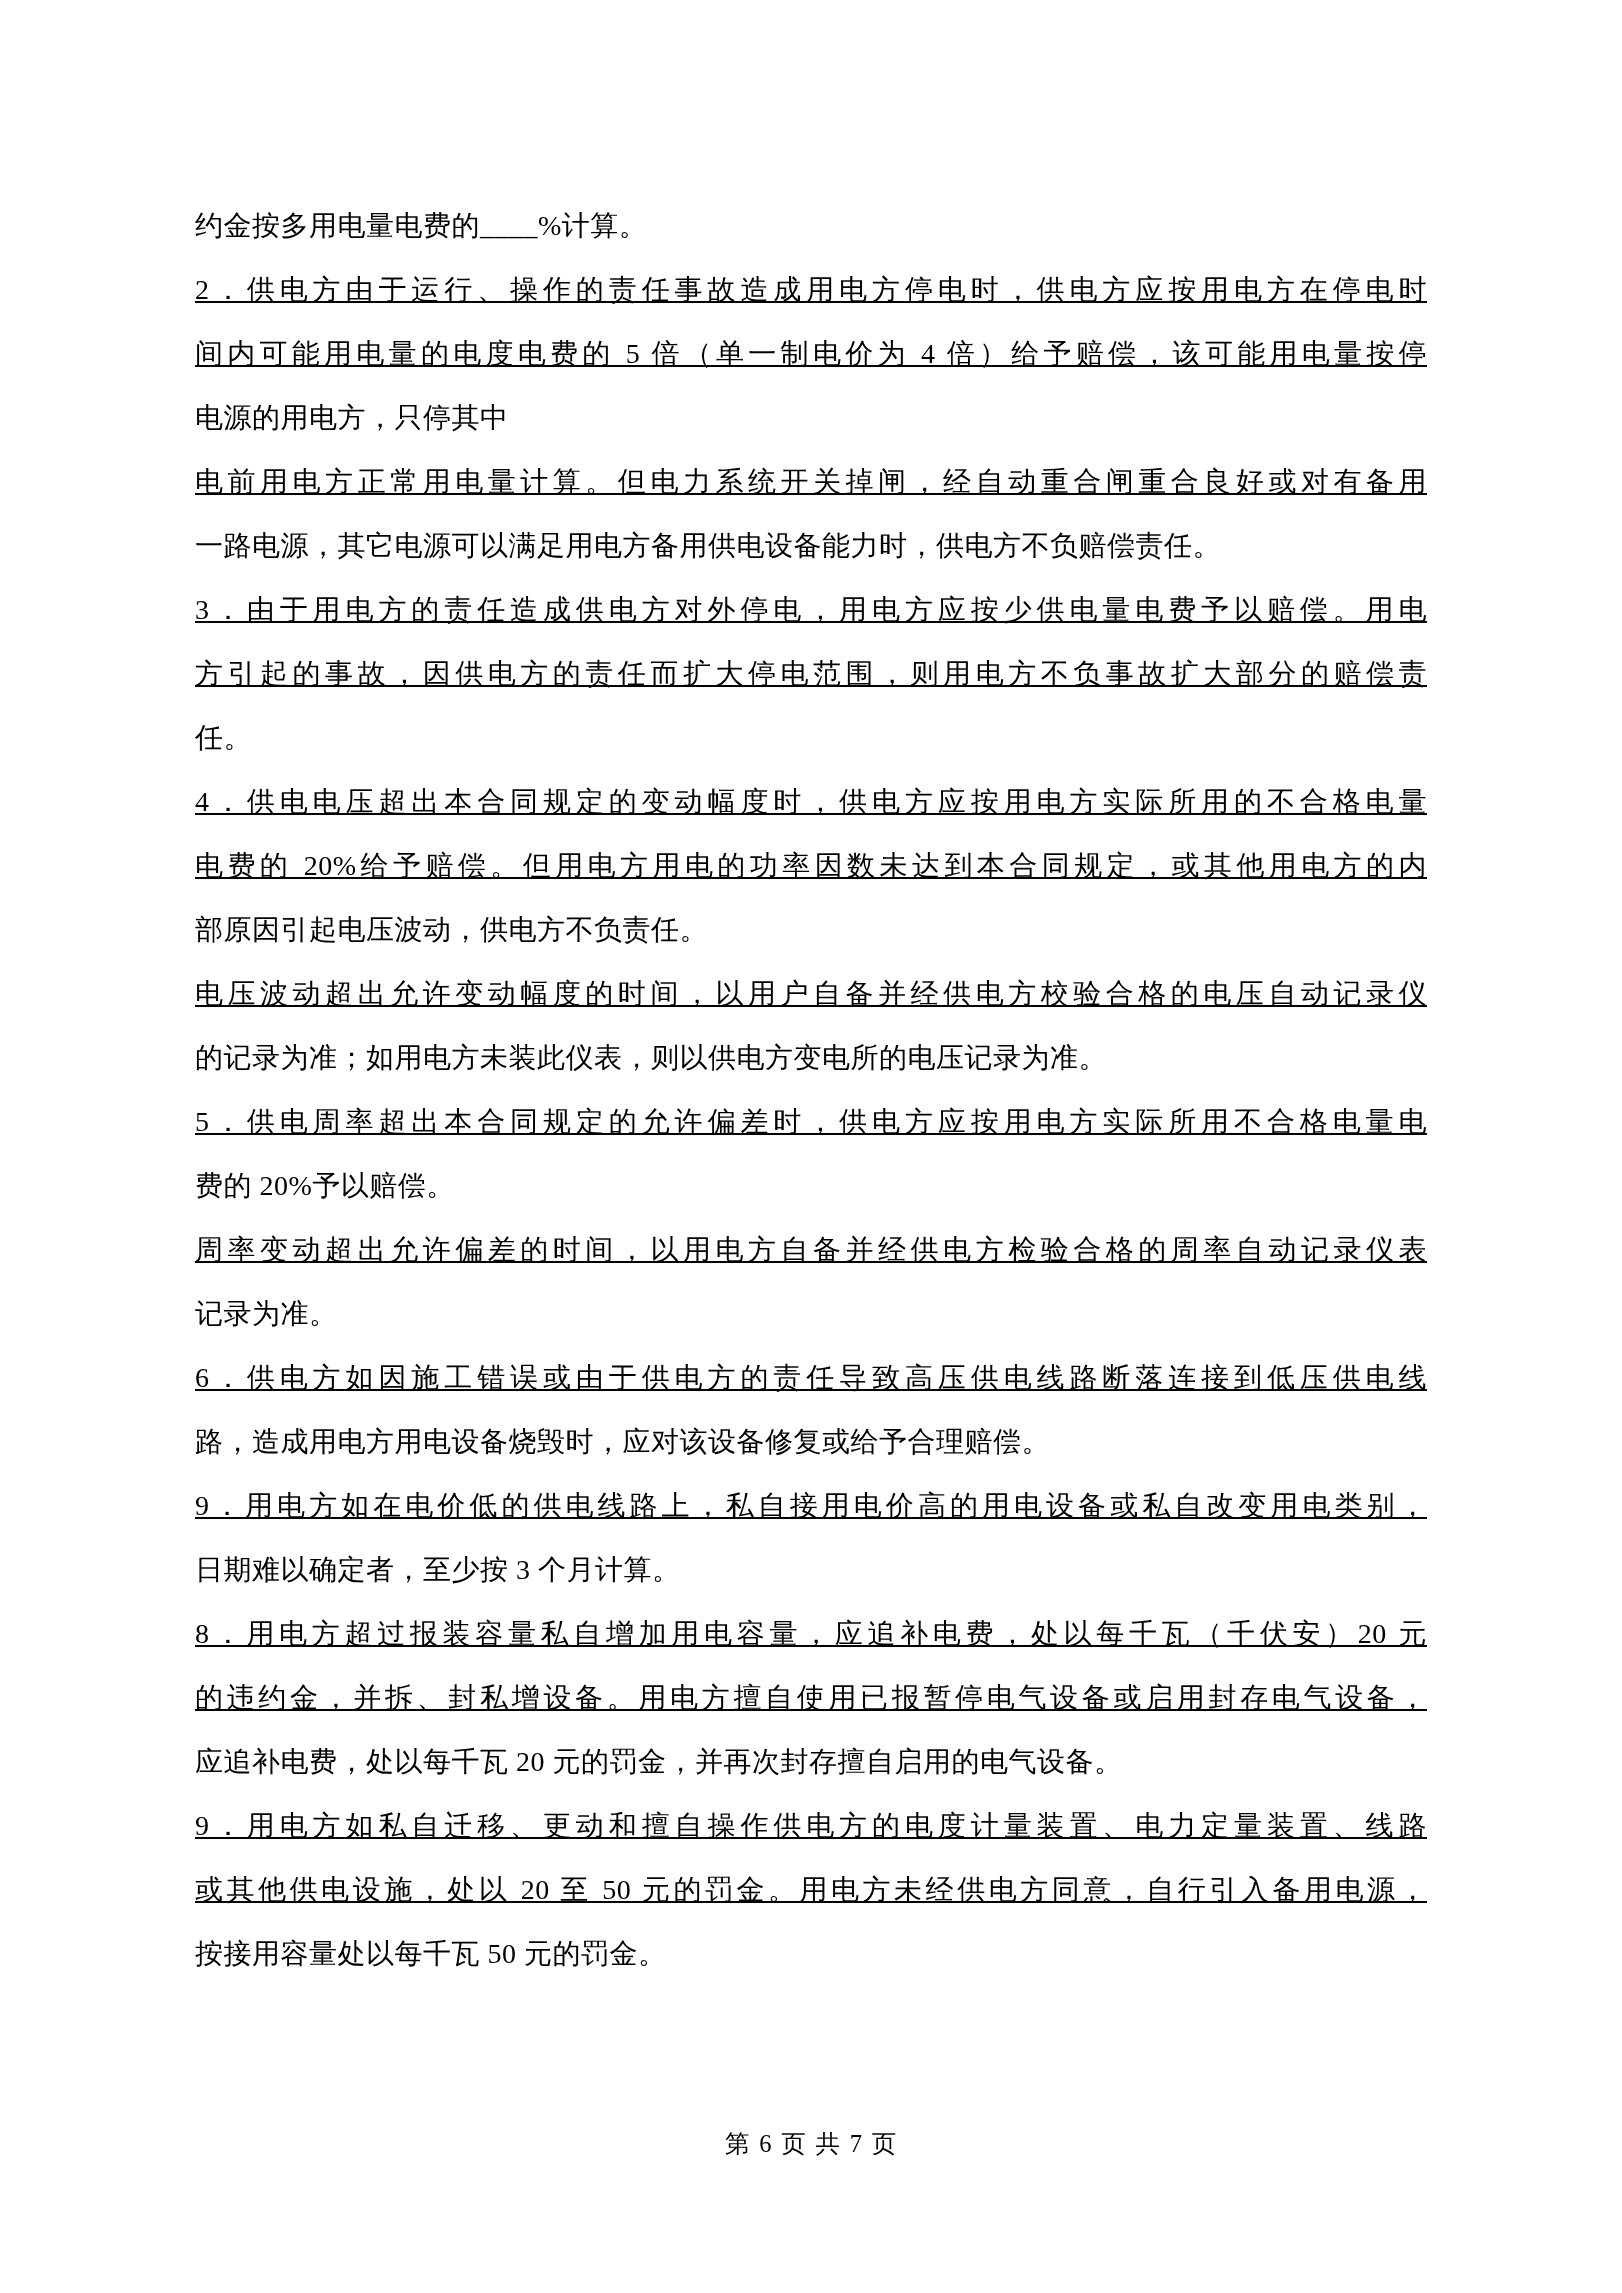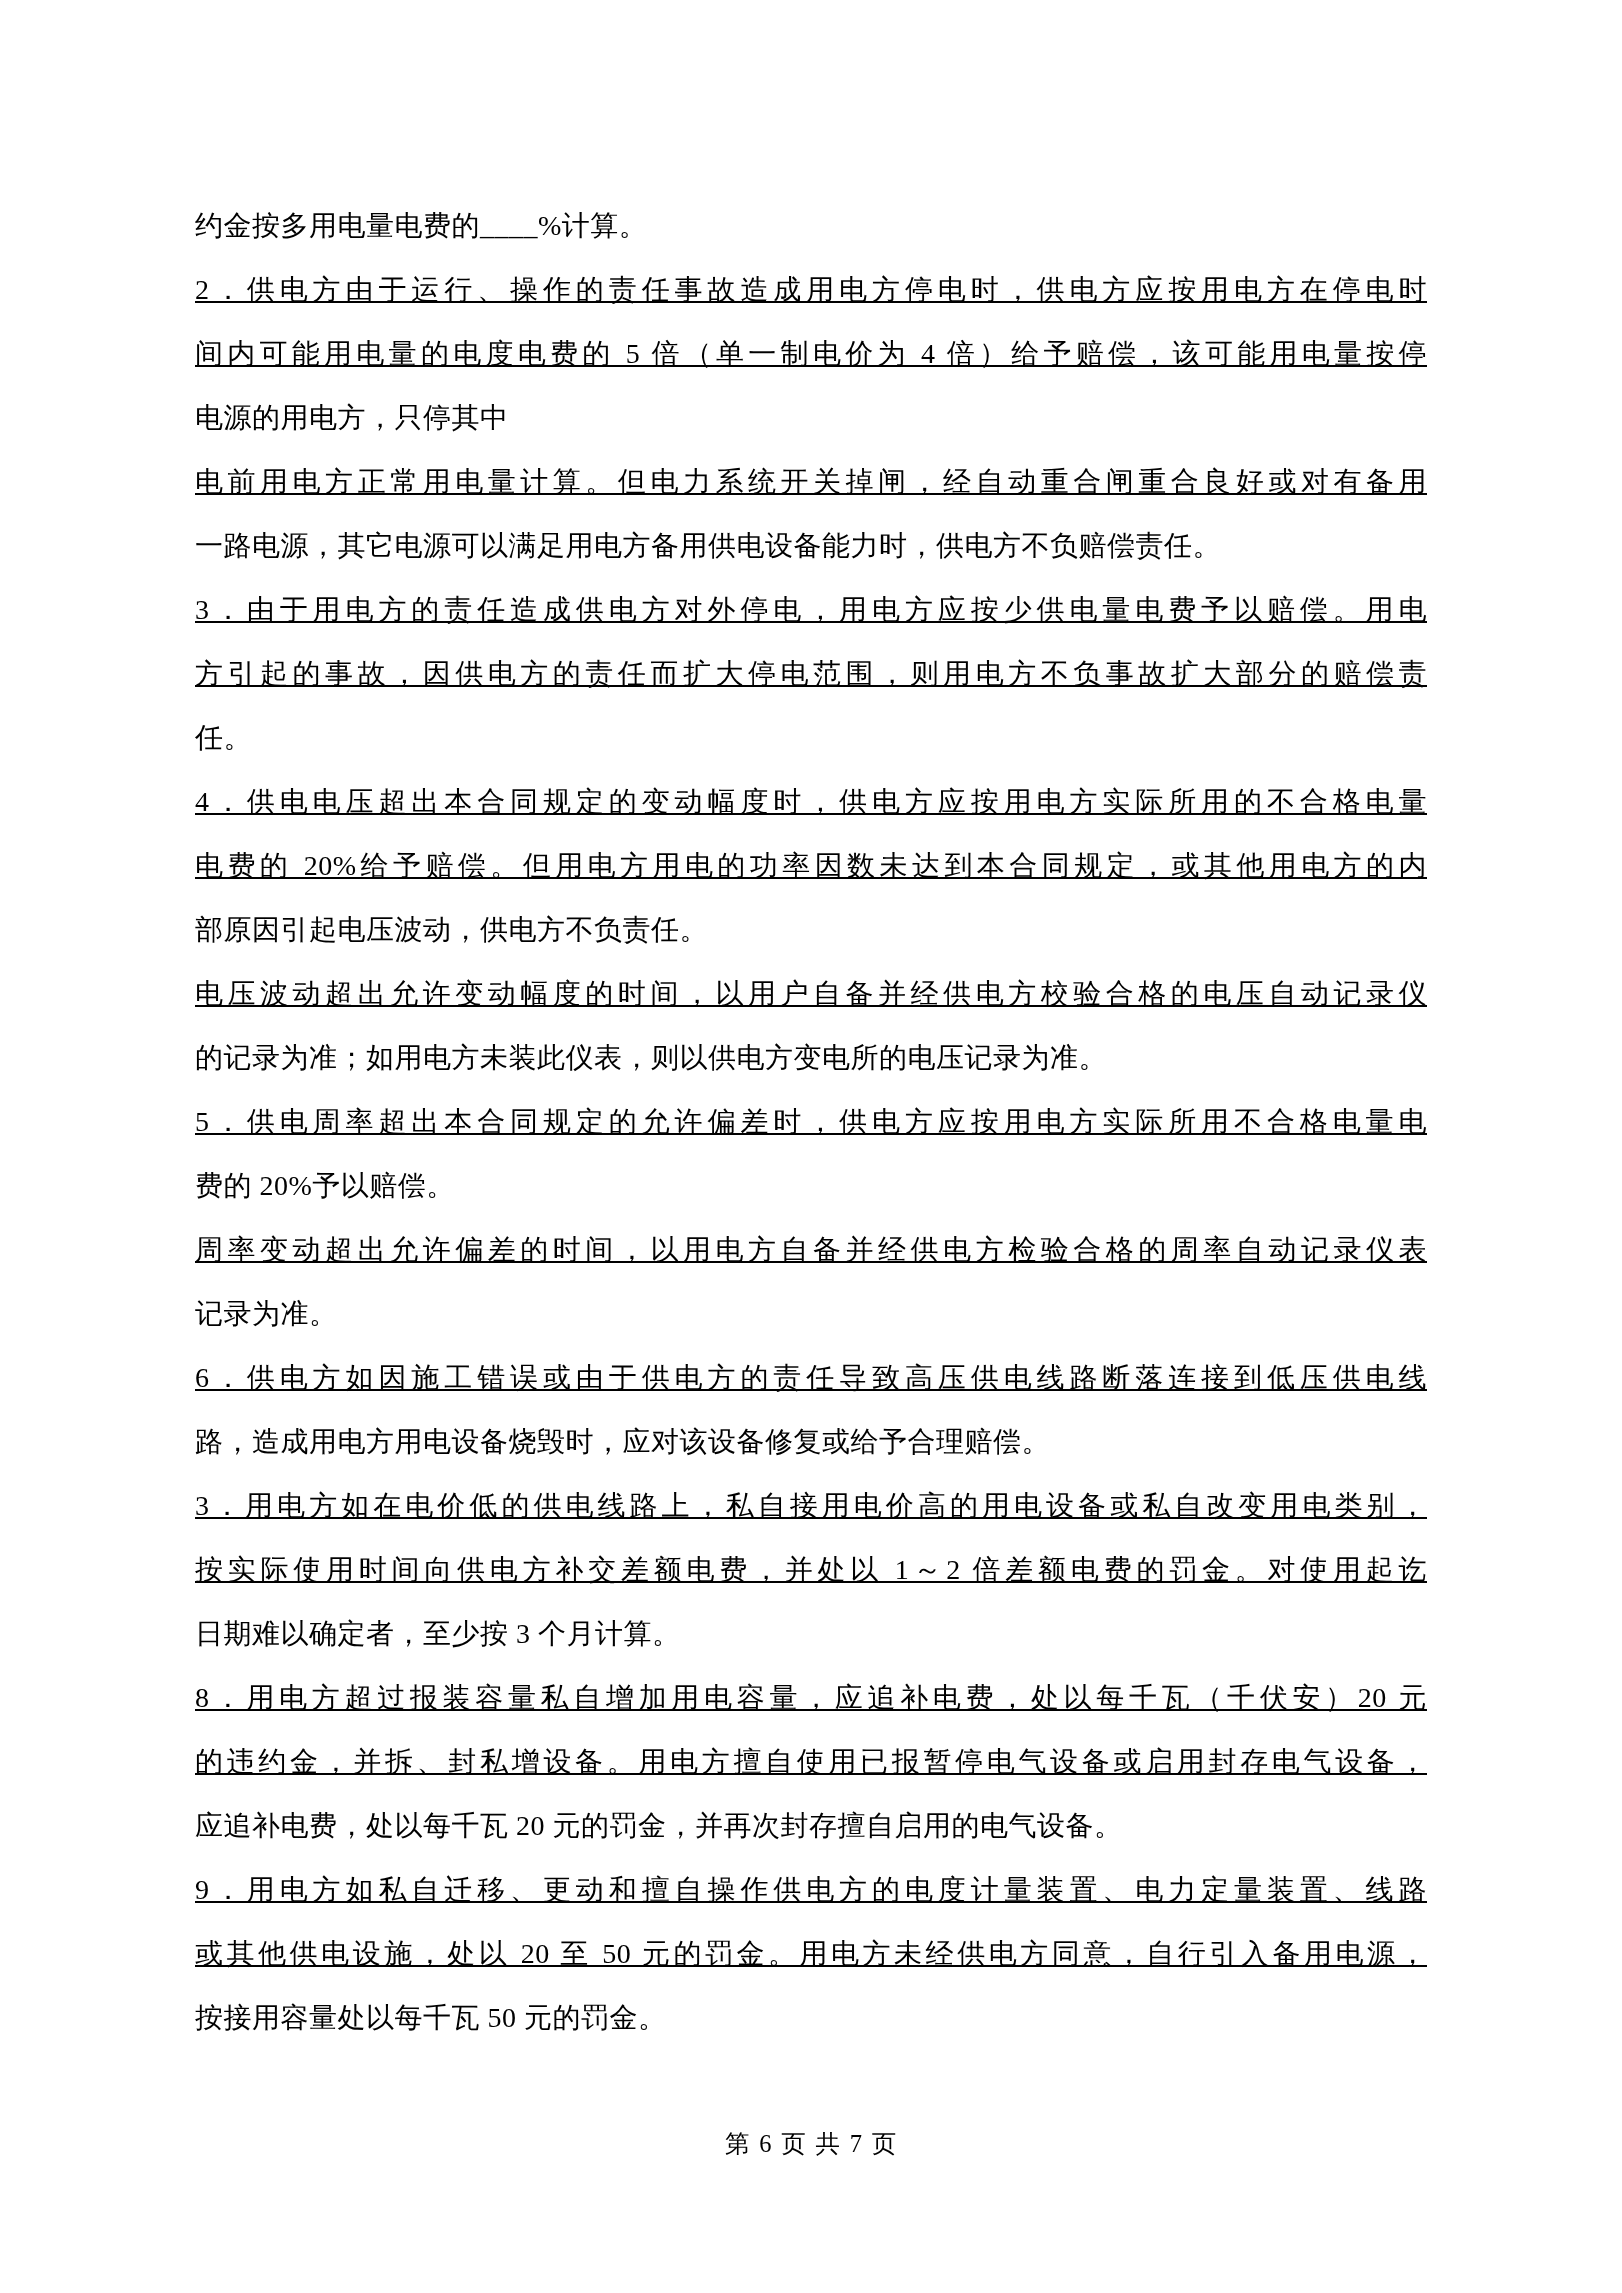--- a/index.html
+++ b/index.html
@@ -64,22 +64,21 @@
       <div class="line justify">电费的 20%给予赔偿。但用电方用电的功率因数未达到本合同规定，或其他用电方的内</div>
       <div class="line">部原因引起电压波动，供电方不负责任。</div>
       <div class="line justify">电压波动超出允许变动幅度的时间，以用户自备并经供电方校验合格的电压自动记录仪</div>
       <div class="line">的记录为准；如用电方未装此仪表，则以供电方变电所的电压记录为准。</div>
       <div class="line justify">5．供电周率超出本合同规定的允许偏差时，供电方应按用电方实际所用不合格电量电</div>
       <div class="line">费的 20%予以赔偿。</div>
       <div class="line justify">周率变动超出允许偏差的时间，以用电方自备并经供电方检验合格的周率自动记录仪表</div>
       <div class="line">记录为准。</div>
       <div class="line justify">6．供电方如因施工错误或由于供电方的责任导致高压供电线路断落连接到低压供电线</div>
       <div class="line">路，造成用电方用电设备烧毁时，应对该设备修复或给予合理赔偿。</div>
-      <div class="line justify">3．用电方如在电价低的供电线路上，私自接用电价高的用电设备或私自改变用电类别，</div>
-      <div class="line justify">按实际使用时间向供电方补交差额电费，并处以 1～2 倍差额电费的罚金。对使用起讫</div>
+      <div class="line justify">9．用电方如在电价低的供电线路上，私自接用电价高的用电设备或私自改变用电类别，</div>
       <div class="line">日期难以确定者，至少按 3 个月计算。</div>
       <div class="line justify">8．用电方超过报装容量私自增加用电容量，应追补电费，处以每千瓦（千伏安）20 元</div>
       <div class="line justify">的违约金，并拆、封私增设备。用电方擅自使用已报暂停电气设备或启用封存电气设备，</div>
       <div class="line">应追补电费，处以每千瓦 20 元的罚金，并再次封存擅自启用的电气设备。</div>
       <div class="line justify">9．用电方如私自迁移、更动和擅自操作供电方的电度计量装置、电力定量装置、线路</div>
       <div class="line justify">或其他供电设施，处以 20 至 50 元的罚金。用电方未经供电方同意，自行引入备用电源，</div>
       <div class="line">按接用容量处以每千瓦 50 元的罚金。</div>
     </div>
   <div class="page-footer">
     <span>第 6 页 共 7 页</span>

